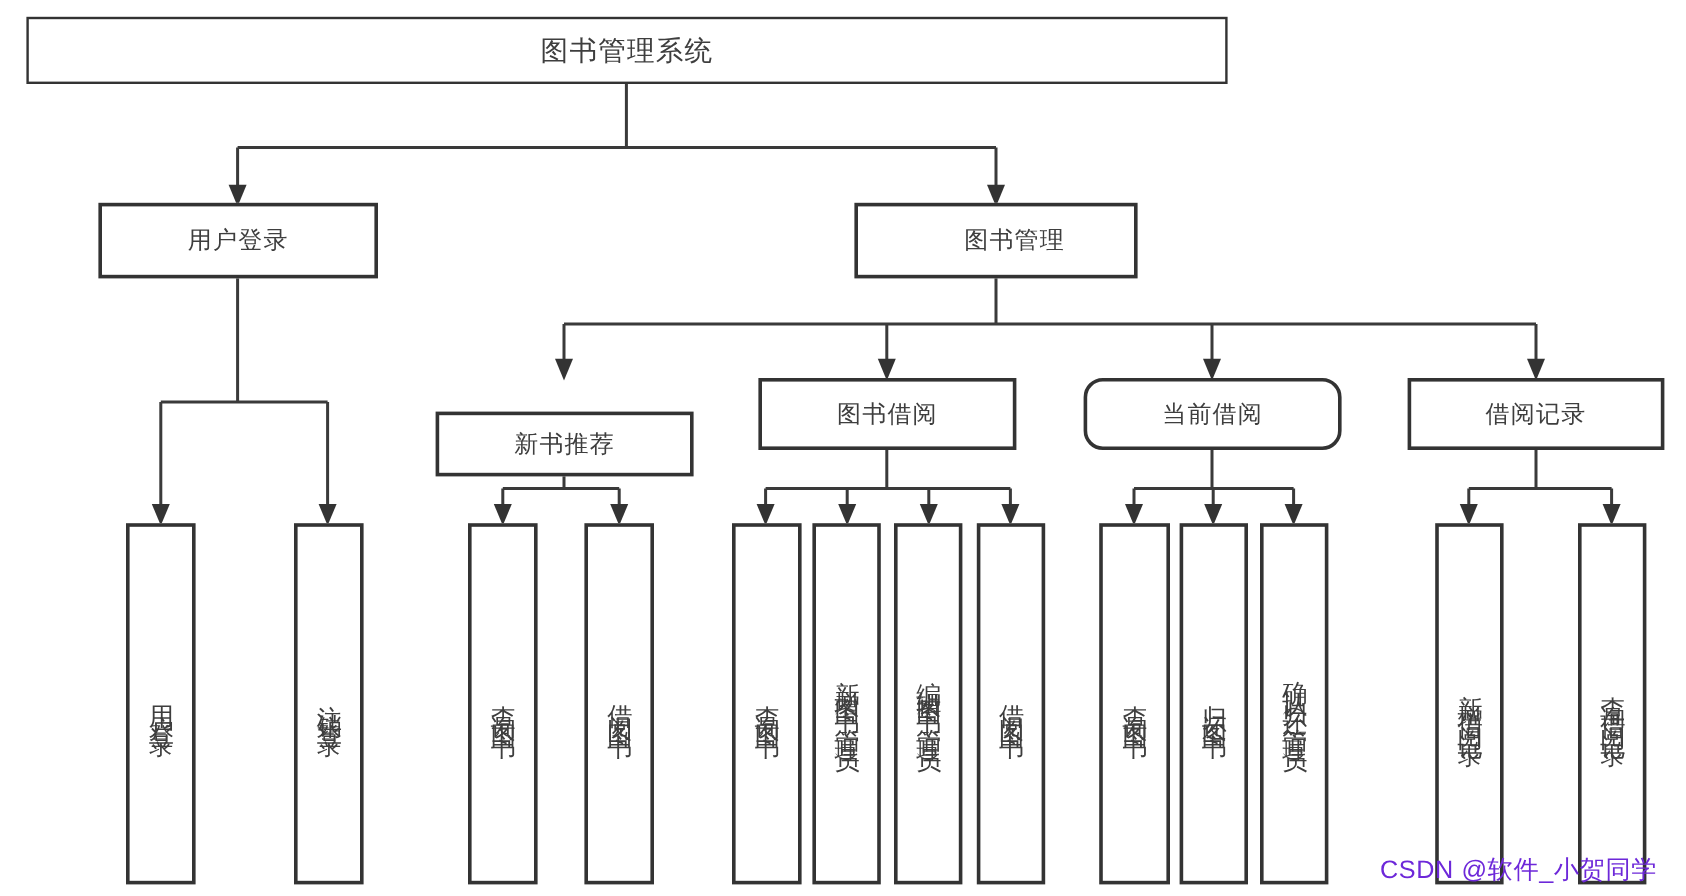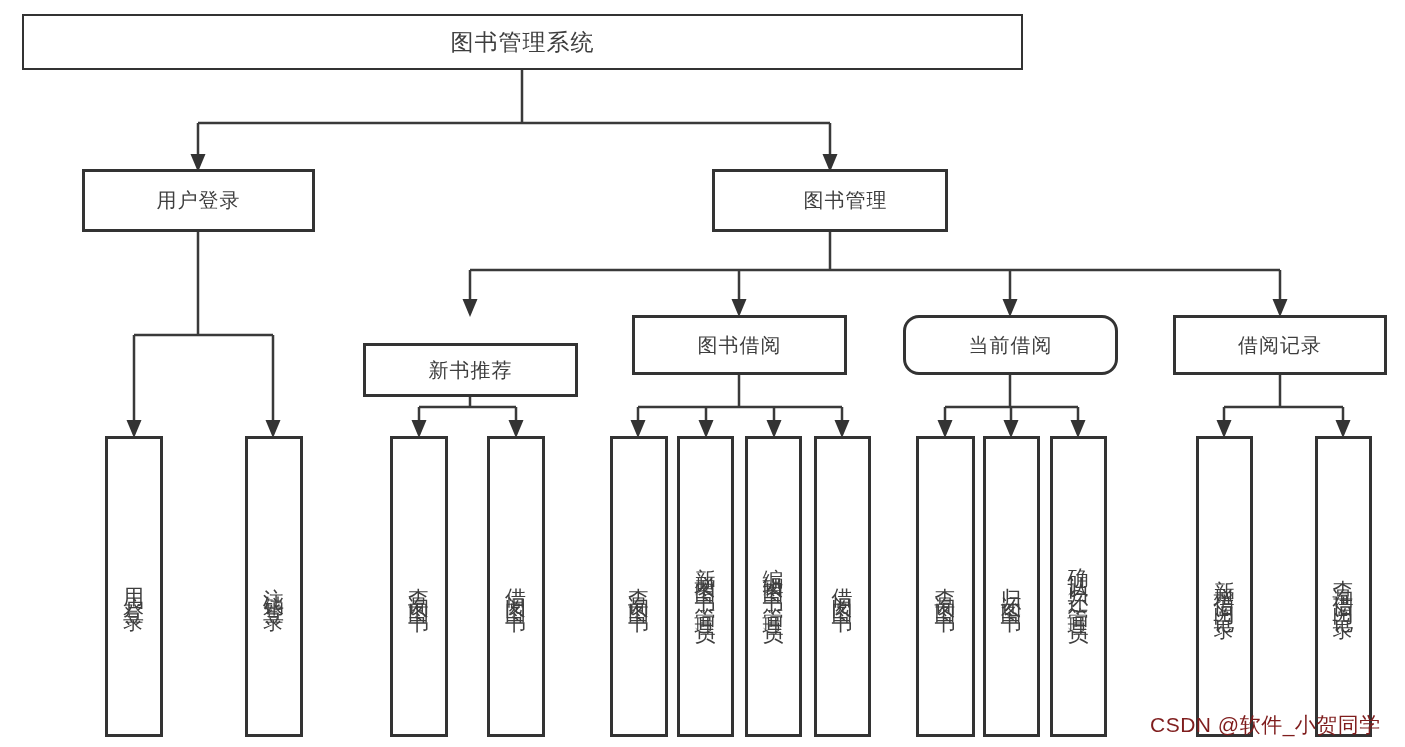--- a/index.html
+++ b/index.html
@@ -48,21 +48,21 @@
     letter-spacing: 8px;
     line-height: 1;
     text-align: center;
   }
   .watermark {
     position: absolute;
     left: 1150px;
     top: 711px;
     z-index: 3;
     font-size: 21px;
-    color: #7f1d1d;
+    color: #6d28d9;
     letter-spacing: 0.5px;
     white-space: nowrap;
   }
 </style>
 </head>
 <body>
 
 <div id="canvas">
 
   <svg id="wires" width="1405" height="747" viewBox="0 0 1405 747">

